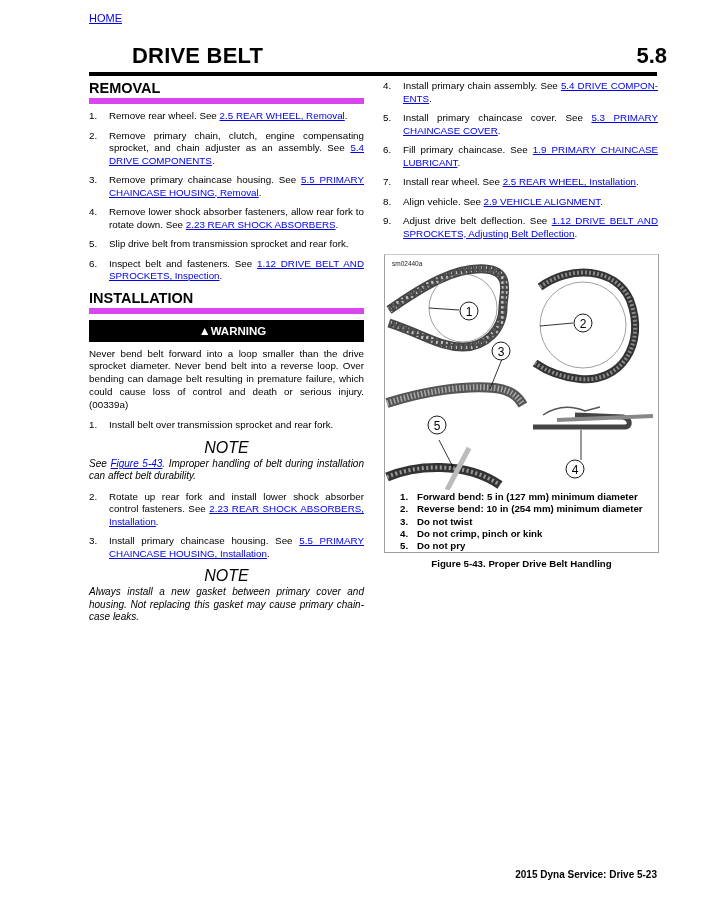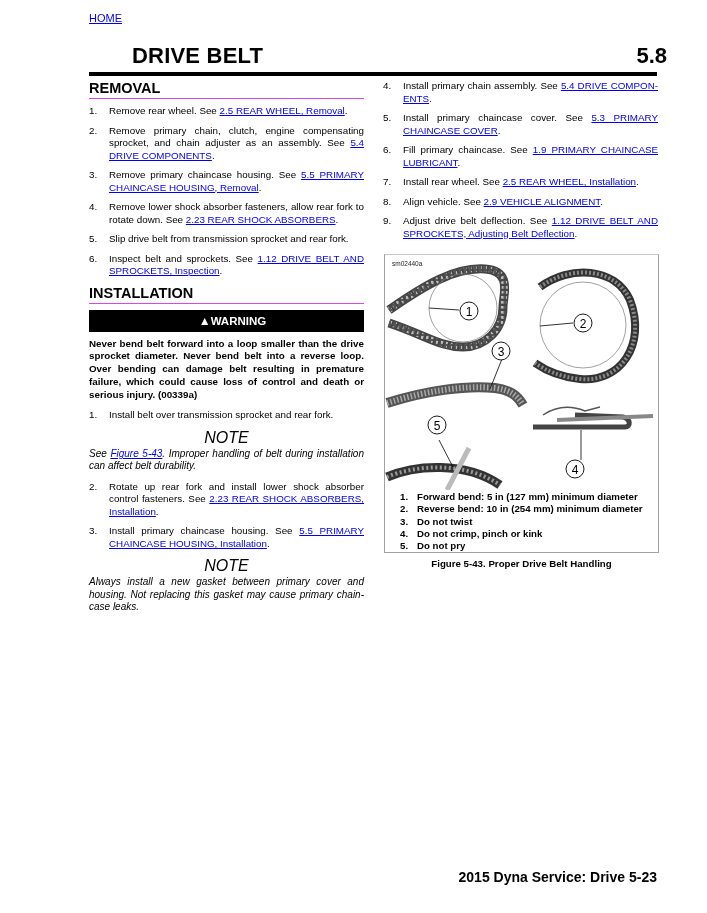--- a/index.html
+++ b/index.html
@@ -4,38 +4,38 @@
 <style>
   html, body { margin: 0; padding: 0; background: #ffffff; }
   body { width: 707px; height: 913px; position: relative; font-family: "Liberation Sans", sans-serif; color: #000; overflow: hidden; }
   a { color: #0000ee; text-decoration: underline; }
   .home { position: absolute; left: 89px; top: 12px; font-size: 11px; }
   .title { position: absolute; left: 90px; top: 43px; font-size: 22px; font-weight: bold; letter-spacing: 0.2px; margin-left: 42px; }
   .sect { position: absolute; right: 40px; top: 43px; font-size: 22px; font-weight: bold; }
   .rule-top { position: absolute; left: 89px; top: 72px; width: 568px; height: 4px; background: #000; }
   .col-left { position: absolute; left: 89px; top: 80px; width: 275px; }
   .col-right { position: absolute; left: 383px; top: 80px; width: 275px; }
-  .h2 { font-size: 14.5px; font-weight: bold; padding-bottom: 2px; border-bottom: 1px solid #d946ef; margin: 0 0 6px 0; }
+  .h2 { font-size: 14.5px; font-weight: bold; padding-bottom: 2px; border-bottom: 6px solid #d946ef; margin: 0 0 6px 0; }
   .steps { font-size: 9.8px; line-height: 12.5px; }
   .step { display: flex; margin-bottom: 7px; }
   .step .num { width: 20px; flex: none; }
   .step .txt { flex: 1; text-align: justify; }
   .warnbar { background: #000; color: #fff; text-align: center; font-weight: bold; font-size: 11.5px; height: 22px; line-height: 22px; margin: 4px 0 6px 0; padding-left: 12px; }
   .warnbar .tri { display: inline-block; font-size: 12px; }
-  .warntext { font-size: 9.8px; font-weight: bold; line-height: 12.8px; text-align: justify; margin-bottom: 8px; }
+  .warntext { font-size: 9.8px; font-weight: normal; line-height: 12.8px; text-align: justify; margin-bottom: 8px; }
   .note-h { font-style: italic; font-size: 16px; text-align: center; margin: 2px 0 1px 0; }
   .note-t { font-style: italic; font-size: 10px; line-height: 12.5px; text-align: justify; margin-bottom: 8px; }
   .figbox { position: absolute; left: 384px; top: 254px; width: 273px; height: 297px; border: 1px solid #a0a0a0; border-top-color: #c8c8c8; background: #fff; }
   .figid { position: absolute; left: 7px; top: 5px; font-size: 6.5px; color: #222; }
   .figsvg { position: absolute; left: 0; top: 0; }
   .legend { position: absolute; left: 15px; top: 236px; font-size: 9.7px; font-weight: bold; line-height: 12.3px; }
   .legend .li { display: flex; }
   .legend .ln { width: 17px; }
   .caption { position: absolute; left: 384px; top: 558px; width: 275px; text-align: center; font-size: 9.7px; font-weight: bold; }
-  .footer { position: absolute; right: 50px; top: 869px; font-size: 14px; font-weight: bold; }
+  .footer { position: absolute; right: 50px; top: 869px; font-size: 10px; font-weight: bold; }
 </style>
 </head>
 <body>
 
 <a class="home" href="#">HOME</a>
 <div class="title">DRIVE BELT</div>
 <div class="sect">5.8</div>
 <div class="rule-top"></div>
 
 <div class="col-left">
@@ -56,21 +56,21 @@
     <div class="step">
         <span class="num">4.</span>
         <span class="txt"><span>Remove lower shock absorber fasteners, allow rear fork to rotate down. See </span><a href="#">2.23 REAR SHOCK ABSORBERS</a><span>.</span></span>
       </div>
     <div class="step">
         <span class="num">5.</span>
         <span class="txt"><span>Slip drive belt from transmission sprocket and rear fork.</span></span>
       </div>
     <div class="step">
         <span class="num">6.</span>
-        <span class="txt"><span>Inspect belt and sprockets. See </span><a href="#">1.12 DRIVE BELT AND SPROCKETS, Inspection</a><span>.</span></span>
+        <span class="txt"><span>Inspect belt and fasteners. See </span><a href="#">1.12 DRIVE BELT AND SPROCKETS, Inspection</a><span>.</span></span>
       </div>
   </div>
 
   <div class="h2" style="">INSTALLATION</div>
   <div class="warnbar"><span class="tri">▲</span><span>WARNING</span></div>
   <div class="warntext">Never bend belt forward into a loop smaller than the drive sprocket diameter. Never bend belt into a reverse loop. Over bending can damage belt resulting in premature failure, which could cause loss of control and death or serious injury. (00339a)</div>
 
   <div class="steps">
     <div class="step">
         <span class="num">1.</span>

